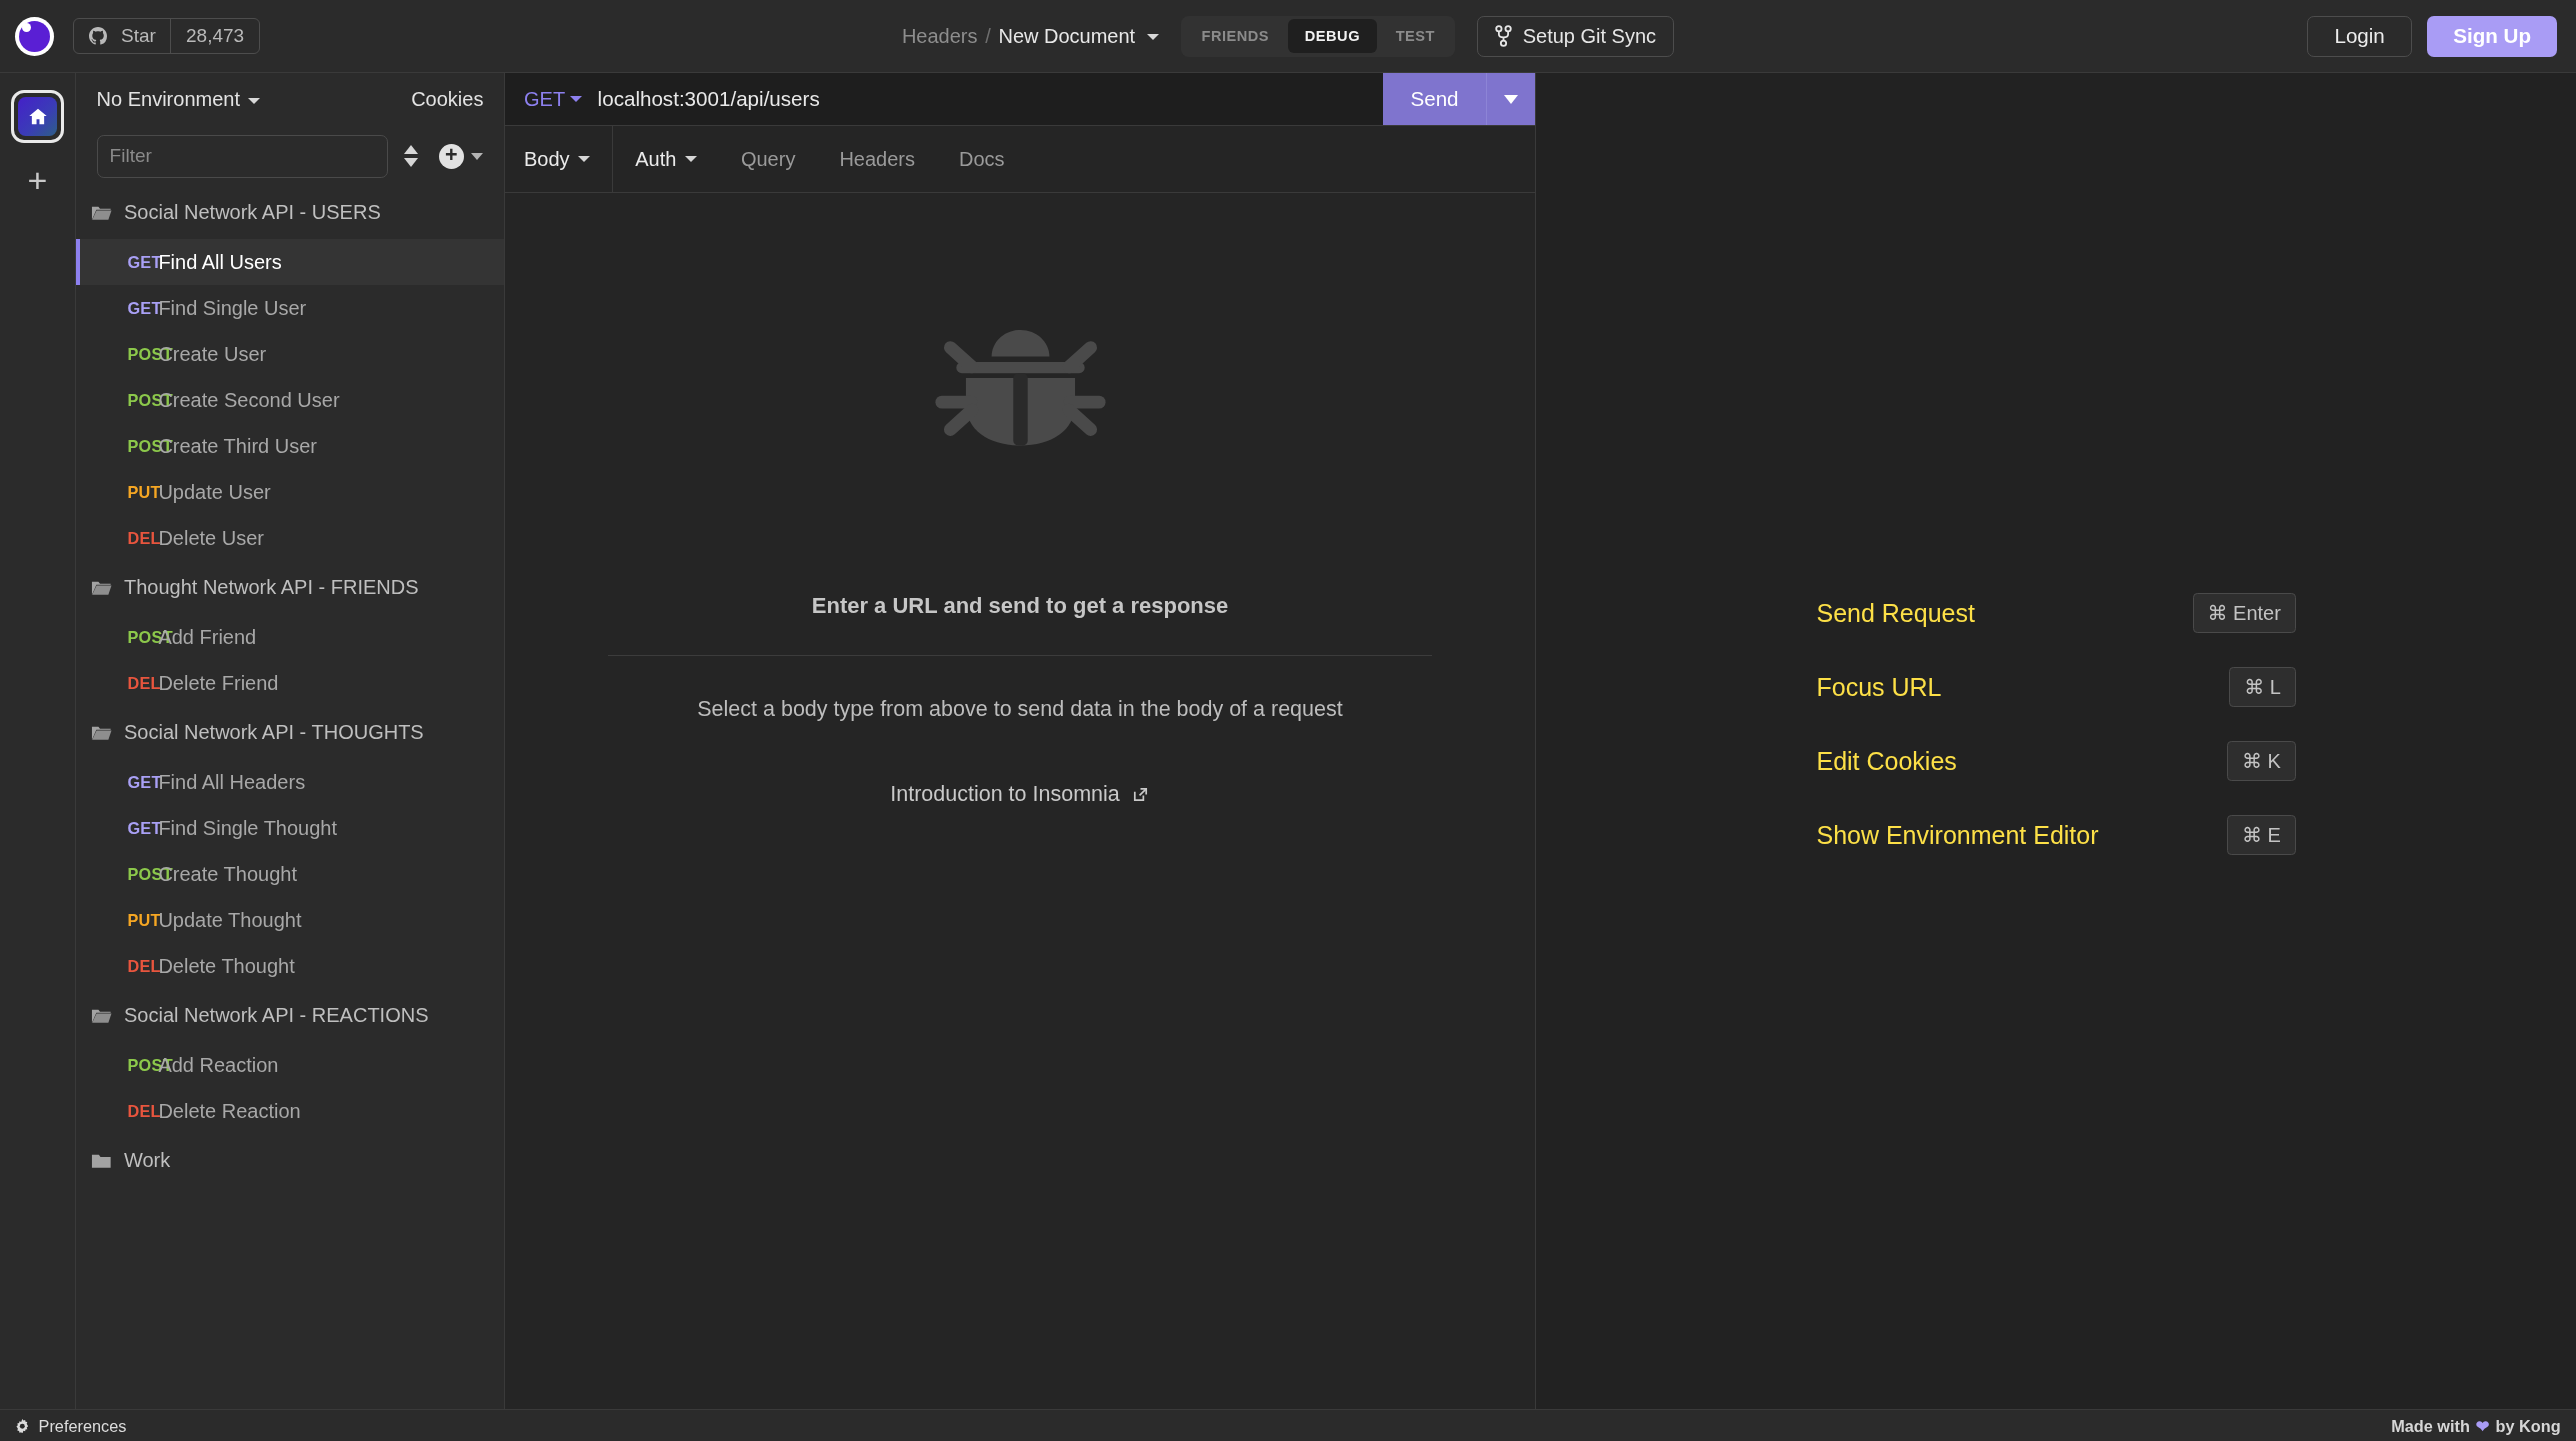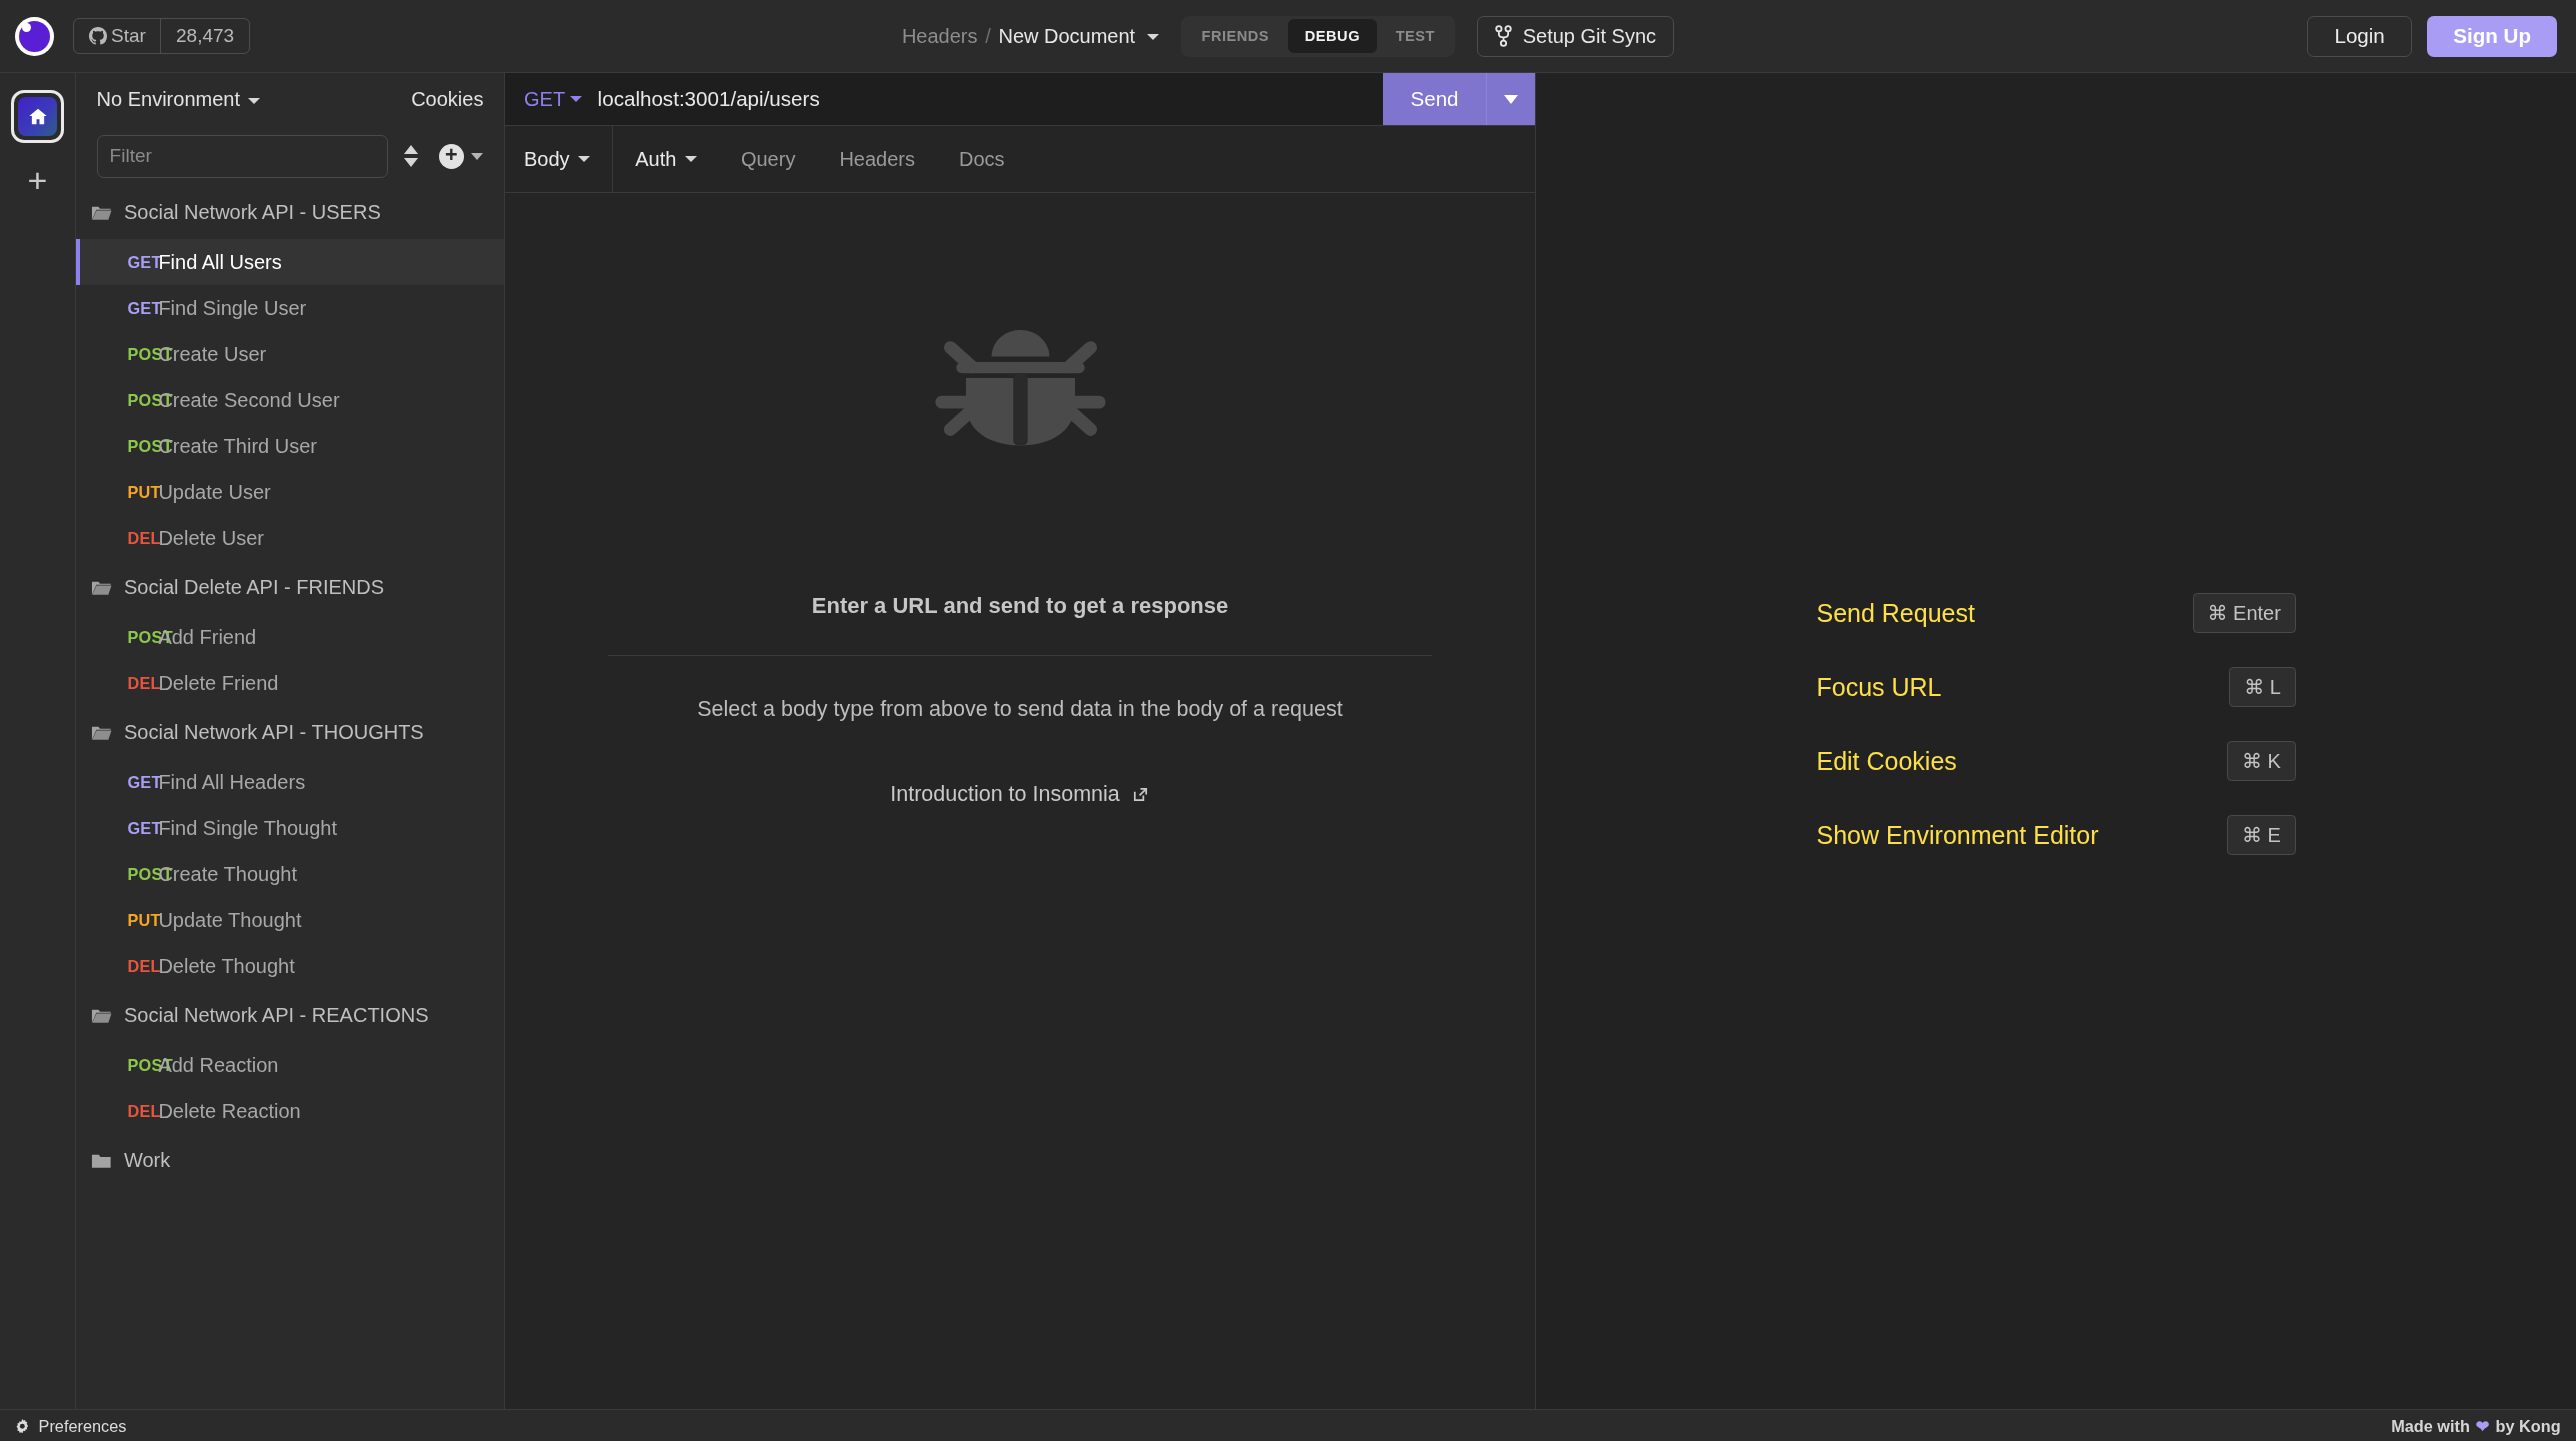--- a/index.html
+++ b/index.html
@@ -47,21 +47,21 @@
     content: ""; position: absolute;
     width: 9.4px; height: 9.4px; border-radius: 50%;
     background: #ffffff; top: 2.6px; left: 2.6px;
   }
   .gh-badge {
     display: flex; align-items: stretch; height: 36px;
     border: 0.9px solid #4d4d4d; border-radius: 6px;
     overflow: hidden;
   }
   .gh-star {
-    display: flex; align-items: center; gap: 4px;
+    display: flex; align-items: center; gap: 14px;
     padding: 0 14.6px;
     font-size: 19px; color: #b9b9b9;
     border-right: 0.9px solid #4d4d4d;
   }
   .gh-count {
     display: flex; align-items: center;
     padding: 0 14.6px; font-size: 19px; color: #b9b9b9;
   }
   .gh-icon { width: 18px; height: 18px; display: block; }
 
@@ -492,21 +492,21 @@
           </div>
           <div class="req-row">
             <span class="req-method" style="color: rgb(232, 85, 62);">DEL</span>
             <span class="req-name">Delete User</span>
           </div>
           <div class="folder-row">
             <svg class="folder-ico" viewBox="0 0 24 20">
               <path fill="#a3a3a3" d="M1 3.2h7.6l1.9 2.4H23v1.2H6.2L1 18.4z"></path>
               <path fill="#8e8e8e" d="M6.4 7.6H24L20.3 18.4H1.3z"></path>
             </svg>
-            <span>Social Delete API - FRIENDS</span>
+            <span>Thought Network API - FRIENDS</span>
           </div>
           <div class="req-row">
             <span class="req-method" style="color: rgb(140, 200, 75);">POST</span>
             <span class="req-name">Add Friend</span>
           </div>
           <div class="req-row">
             <span class="req-method" style="color: rgb(232, 85, 62);">DEL</span>
             <span class="req-name">Delete Friend</span>
           </div>
           <div class="folder-row">

